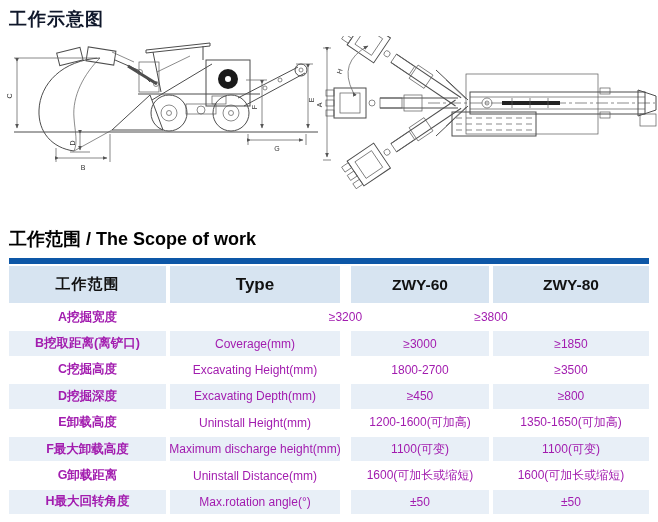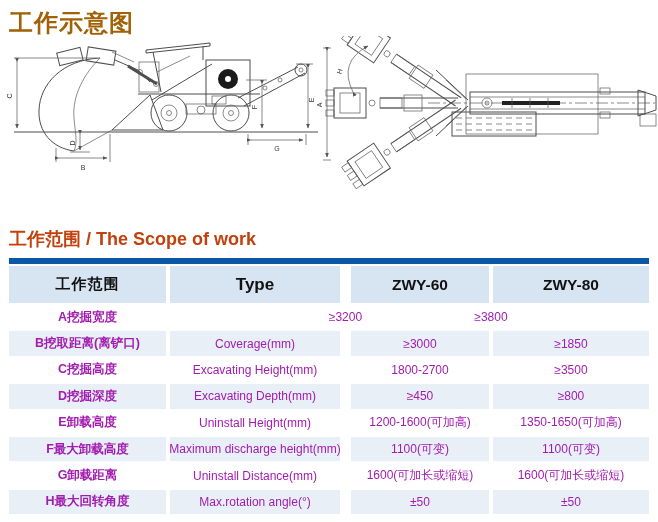--- a/index.html
+++ b/index.html
@@ -3,26 +3,26 @@
 <meta charset="utf-8">
 <style>
   html,body{margin:0;padding:0}
   body{
     width:658px;height:522px;position:relative;overflow:hidden;
     background:#ffffff;color:#1b1b1b;
     font-family:"Liberation Sans","DejaVu Sans",sans-serif;
   }
   .page-title{
     position:absolute;left:9px;top:7px;
-    font-size:24px;font-weight:700;letter-spacing:1px;color:#a16207;
+    font-size:18px;font-weight:700;letter-spacing:1px;color:#0f172a;
   }
   .diagram-svg{position:absolute;left:0;top:36px;width:658px;height:176px}
   .section-title{
     position:absolute;left:9px;top:227px;
-    font-size:18px;font-weight:700;color:#c2410c;white-space:nowrap;
+    font-size:18px;font-weight:700;color:#000000;white-space:nowrap;
   }
   .section-title .en{margin-left:5px;font-weight:700}
   .scope-table{position:absolute;left:9px;top:258px;width:640px}
   .top-bar{height:6px;background:#0d57a7;margin-bottom:2px}
   .grid{display:grid;grid-template-columns:157px 4px 170px 11px 138px 4px 156px}
   .hcell{
     background:#d7e4f1;height:37px;display:flex;align-items:center;justify-content:center;
     font-weight:700;color:#111;
   }
   .h-zh{font-size:15px;letter-spacing:1px}

